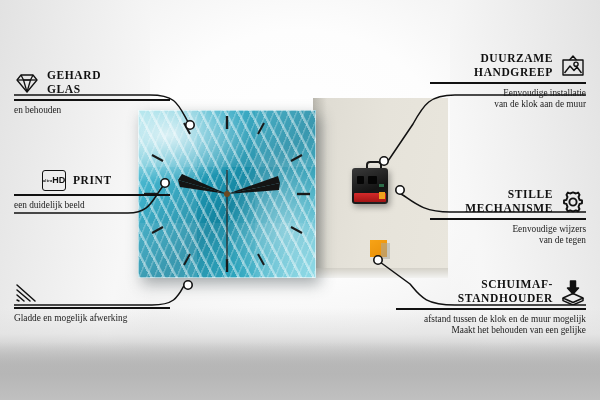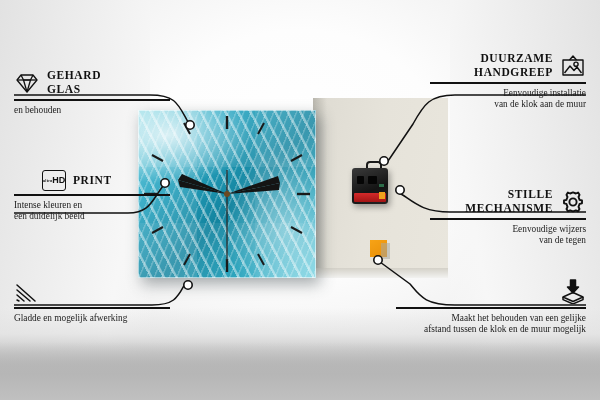--- a/index.html
+++ b/index.html
@@ -194,21 +194,20 @@
     <div class="hd">
       <div class="hdbadge">
         <span class="u">ultra</span>
         <span class="h">HD</span>
       </div>
       <div>
         <div class="ttl">PRINT</div>
       </div>
     </div>
     <div class="rule"></div>
-    <div class="sub">Intense kleuren en</div>
     <div class="sub">een duidelijk beeld</div>
   </div>
 
   <div class="feat left" style="left:14px;top:282px;width:156px;">
     <div class="hd">
       <svg class="ico" width="26" height="22" viewBox="0 0 26 22">
         <g stroke="#111" stroke-width="1.5" stroke-linecap="round">
           <line x1="3" y1="3" x2="21" y2="19"></line>
           <line x1="3" y1="8" x2="16" y2="19"></line>
           <line x1="3" y1="13" x2="10" y2="19"></line>
@@ -253,26 +252,30 @@
         </g>
       </svg>
     </div>
     <div class="rule"></div>
     <div class="sub">Eenvoudige wijzers</div>
     <div class="sub">van de tegen</div>
   </div>
 
   <div class="feat right" style="left:396px;top:278px;width:190px;">
     <div class="hd">
+      <div>
+        <div class="ttl">SCHUIMAF-</div>
+        <div class="ttl">STANDHOUDER</div>
+      </div>
       <svg class="ico" width="26" height="26" viewBox="0 0 26 26">
         <g fill="none" stroke="#111" stroke-width="1.5" stroke-linejoin="round">
           <path d="M10.5 2 h5 v7 h3 L13 15 L7.5 9 h3 Z" fill="#111"></path>
           <path d="M13 14.5 L23 19 L13 23.5 L3 19 Z"></path>
           <path d="M3 19 v2.6 L13 26 L23 21.6 V19"></path>
         </g>
       </svg>
     </div>
     <div class="rule"></div>
+    <div class="sub">afstand tussen de klok en de muur mogelijk</div>
     <div class="sub">Maakt het behouden van een gelijke</div>
-    <div class="sub">afstand tussen de klok en de muur mogelijk</div>
   </div>
 
 </div>
 
 </body></html>

